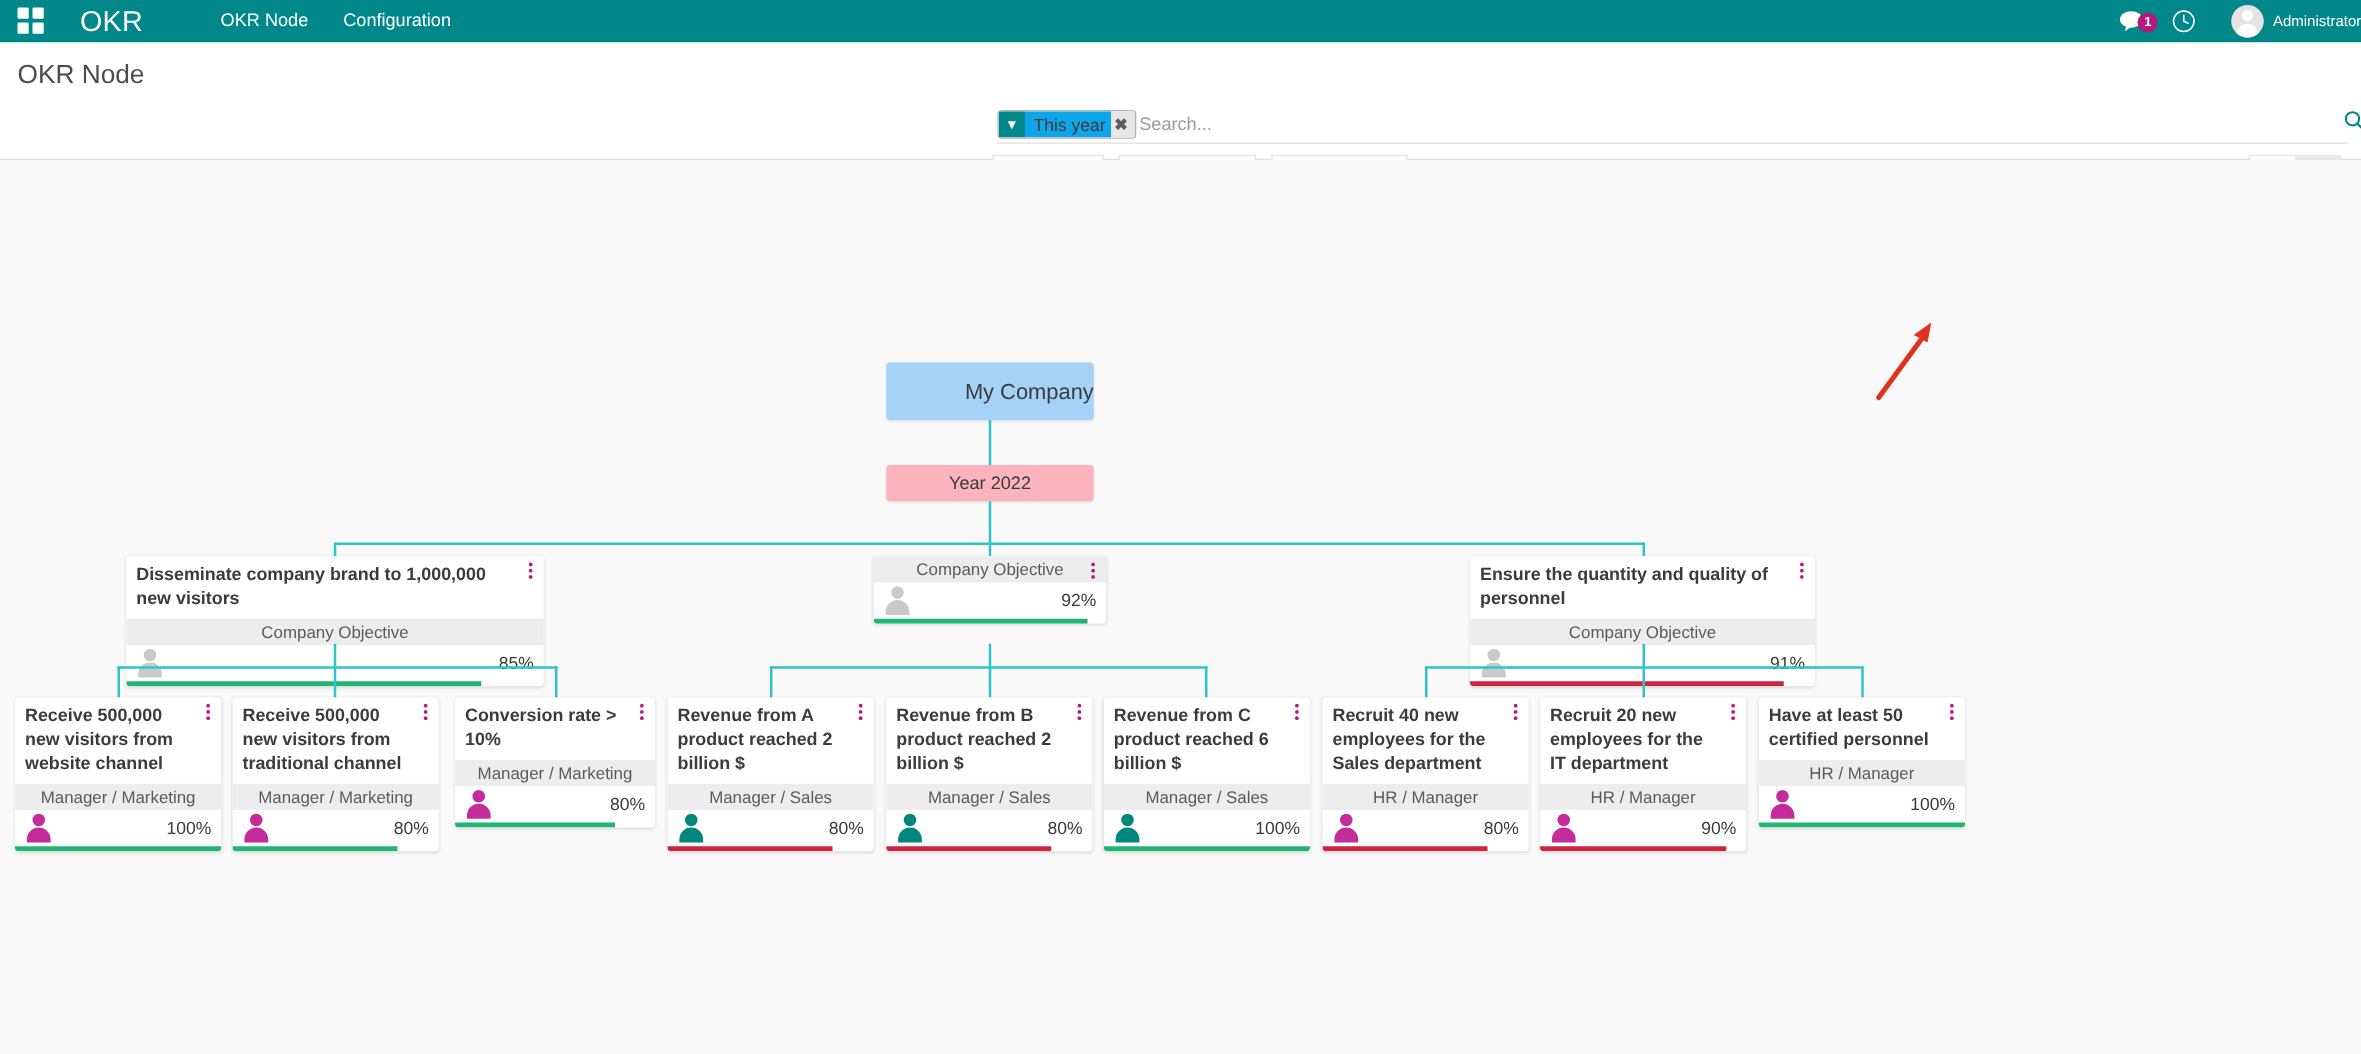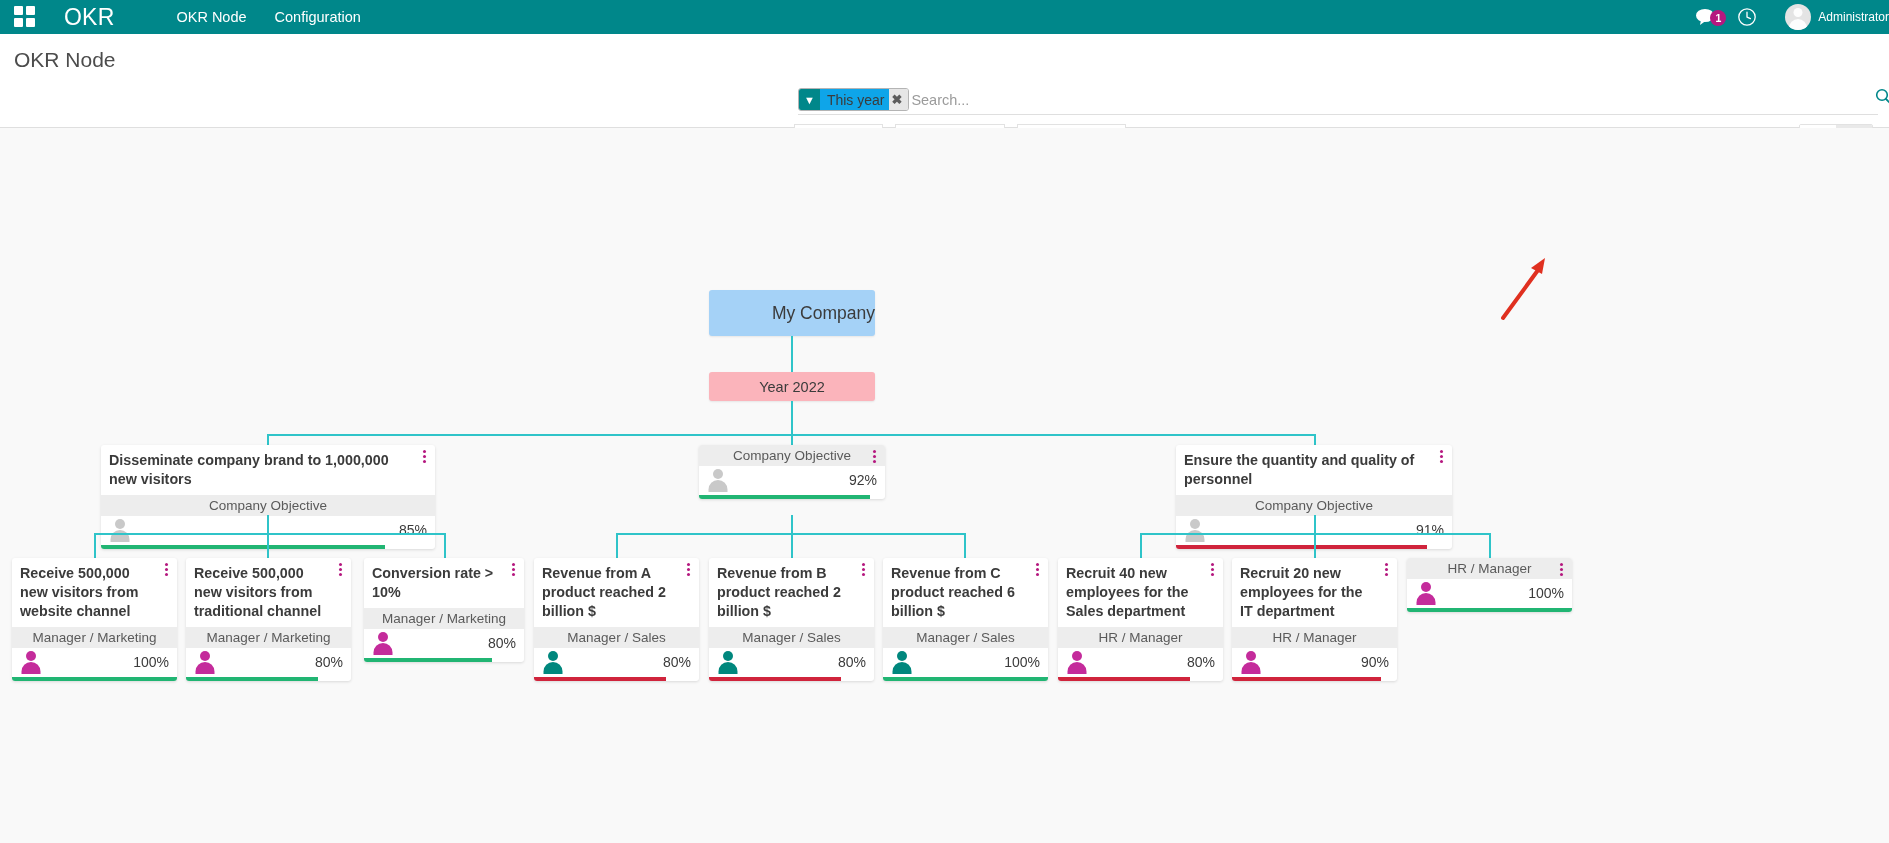--- a/index.html
+++ b/index.html
@@ -609,20 +609,21 @@
     <div class="card-foot">
       <span class="av magenta"></span>
       <span class="card-pct">90%</span>
     </div>
     <div class="progress">
         <i style="width:90%; background:#d0243c;"></i>
       </div>
   </div>
 
   <div class="card" style="left:1407px; top:430px; width:165px;">
+    <div class="card-title">Have at least 50 certified personnel</div>
     <div class="kebab">
         <i></i>
         <i></i>
         <i></i>
       </div>
     <div class="card-sub">HR / Manager</div>
     <div class="card-foot">
       <span class="av magenta"></span>
       <span class="card-pct">100%</span>
     </div>

